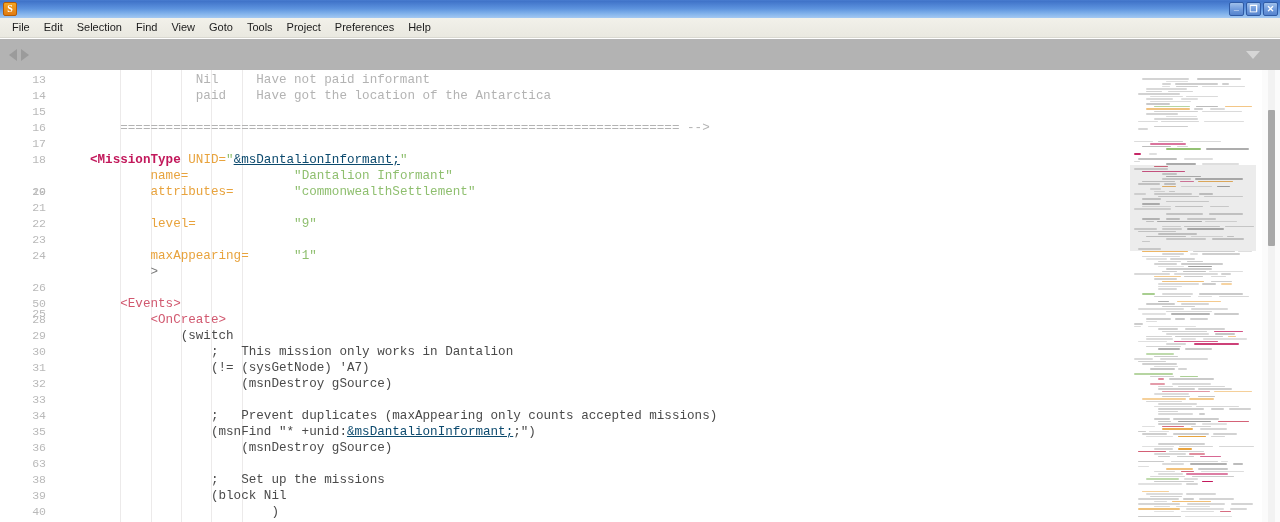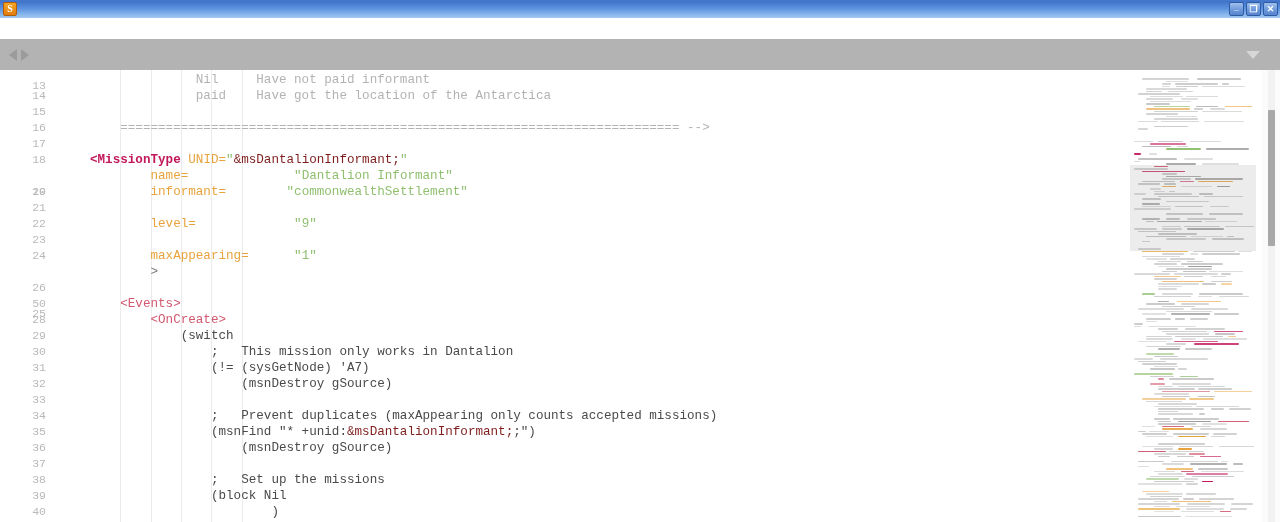--- a/index.html
+++ b/index.html
@@ -211,21 +211,21 @@
     white-space: pre;
     font-family: "Liberation Mono", monospace;
     font-size: 12.6px;
     color: #3c3c3c;
   }
   .c-comment   { color: #b3b3b3; }
   .c-tag       { color: #c2185b; font-weight: bold; }
   .c-tag2      { color: #d1586f; }
   .c-attr      { color: #e8a33d; }
   .c-string    { color: #8fbf6f; }
-  .c-entity    { color: #7f1d1d; }
+  .c-entity    { color: #0c4a6e; text-decoration: underline; }
   .c-plain     { color: #4a4a4a; }
   .c-punct     { color: #7a7a7a; }
 
   
   .minimap {
     position: absolute;
     right: 18px; top: 70px;
     width: 136px; height: 452px;
     background: #ffffff;
     overflow: hidden;
@@ -278,32 +278,44 @@
         </div>
       <div class="win-btn">
           <span class="glyph">❐</span>
         </div>
       <div class="win-btn">
           <span class="glyph">✕</span>
         </div>
     </div>
   </div>
 
+  <div class="menubar" id="menubar">
+      <div class="menu-item">File</div>
+      <div class="menu-item">Edit</div>
+      <div class="menu-item">Selection</div>
+      <div class="menu-item">Find</div>
+      <div class="menu-item">View</div>
+      <div class="menu-item">Goto</div>
+      <div class="menu-item">Tools</div>
+      <div class="menu-item">Project</div>
+      <div class="menu-item">Preferences</div>
+      <div class="menu-item">Help</div>
+    </div>
 
   <div class="tabbar">
     <div class="navarrows">
       <div class="tri-left"></div>
       <div class="tri-right"></div>
     </div>
     <div class="tab-dropdown"></div>
   </div>
 
   <div class="editor">
     <div class="gutter" id="gutter">
-        <div class="ln" style="top: 8px;">13</div>
+        <div class="ln" style="top: 2px;">13</div>
         <div class="ln" style="top: 18px;">14</div>
         <div class="ln" style="top: 34px;">15</div>
         <div class="ln" style="top: 50px;">16</div>
         <div class="ln" style="top: 66px;">17</div>
         <div class="ln" style="top: 82px;">18</div>
         <div class="ln" style="top: 114px;">19</div>
         <div class="ln" style="top: 114px;">20</div>
         <div class="ln" style="top: 130px;">21</div>
         <div class="ln" style="top: 146px;">22</div>
         <div class="ln" style="top: 162px;">23</div>
@@ -313,42 +325,42 @@
         <div class="ln" style="top: 226px;">50</div>
         <div class="ln" style="top: 242px;">28</div>
         <div class="ln" style="top: 258px;">29</div>
         <div class="ln" style="top: 274px;">30</div>
         <div class="ln" style="top: 290px;">31</div>
         <div class="ln" style="top: 306px;">32</div>
         <div class="ln" style="top: 322px;">33</div>
         <div class="ln" style="top: 338px;">34</div>
         <div class="ln" style="top: 354px;">35</div>
         <div class="ln" style="top: 370px;">36</div>
-        <div class="ln" style="top: 386px;">37</div>
+        <div class="ln" style="top: 386px;">63</div>
         <div class="ln" style="top: 402px;">38</div>
         <div class="ln" style="top: 418px;">39</div>
         <div class="ln" style="top: 434px;">40</div>
       </div>
     <div class="codearea">
       <div class="guides" id="guides">
           <div class="guide" style="left: 64px; height: 452px;"></div>
           <div class="guide" style="left: 95px; height: 452px;"></div>
           <div class="guide" style="left: 125px; height: 452px;"></div>
           <div class="guide" style="left: 155px; height: 452px;"></div>
           <div class="guide" style="left: 186px; height: 452px;"></div>
         </div>
       <div id="codelines">
           <div class="codeline" style="top: 2px; left: 34px;"><span class="c-comment">              Nil     Have not paid informant</span></div>
           <div class="codeline" style="top: 18px; left: 34px;"><span class="c-comment">              paid    Have got the location of the Antarctica</span></div>
           <div class="codeline" style="top: 34px; left: 34px;"><span class="c-plain"></span></div>
           <div class="codeline" style="top: 50px; left: 34px;"><span class="c-comment">    ========================================================================== --&gt;</span></div>
           <div class="codeline" style="top: 66px; left: 34px;"><span class="c-plain"></span></div>
           <div class="codeline" style="top: 82px; left: 34px;"><span class="c-tag">&lt;MissionType</span><span class="c-plain"> </span><span class="c-attr">UNID=</span><span class="c-string">"</span><span class="c-entity">&amp;msDantalionInformant;</span><span class="c-string">"</span></div>
           <div class="codeline" style="top: 98px; left: 34px;"><span class="c-plain">        </span><span class="c-attr">name=</span><span class="c-plain">              </span><span class="c-string">"Dantalion Informant"</span></div>
-          <div class="codeline" style="top: 114px; left: 34px;"><span class="c-plain">        </span><span class="c-attr">informant=</span><span class="c-plain">        </span><span class="c-string">"commonwealthSettlement"</span></div>
+          <div class="codeline" style="top: 114px; left: 34px;"><span class="c-plain">        </span><span class="c-attr">attributes=</span><span class="c-plain">        </span><span class="c-string">"commonwealthSettlement"</span></div>
           <div class="codeline" style="top: 130px; left: 34px;"><span class="c-plain"></span></div>
           <div class="codeline" style="top: 146px; left: 34px;"><span class="c-plain">        </span><span class="c-attr">level=</span><span class="c-plain">             </span><span class="c-string">"9"</span></div>
           <div class="codeline" style="top: 162px; left: 34px;"><span class="c-plain"></span></div>
           <div class="codeline" style="top: 178px; left: 34px;"><span class="c-plain">        </span><span class="c-attr">maxAppearing=</span><span class="c-plain">      </span><span class="c-string">"1"</span></div>
           <div class="codeline" style="top: 194px; left: 34px;"><span class="c-punct">        &gt;</span></div>
           <div class="codeline" style="top: 210px; left: 34px;"><span class="c-plain"></span></div>
           <div class="codeline" style="top: 226px; left: 34px;"><span class="c-plain">    </span><span class="c-tag2">&lt;Events&gt;</span></div>
           <div class="codeline" style="top: 242px; left: 34px;"><span class="c-plain">        </span><span class="c-tag2">&lt;OnCreate&gt;</span></div>
           <div class="codeline" style="top: 258px; left: 34px;"><span class="c-plain">            (switch</span></div>
           <div class="codeline" style="top: 274px; left: 34px;"><span class="c-plain">                ;   </span><span class="c-plain">This mission only works in Dantalion</span></div>

